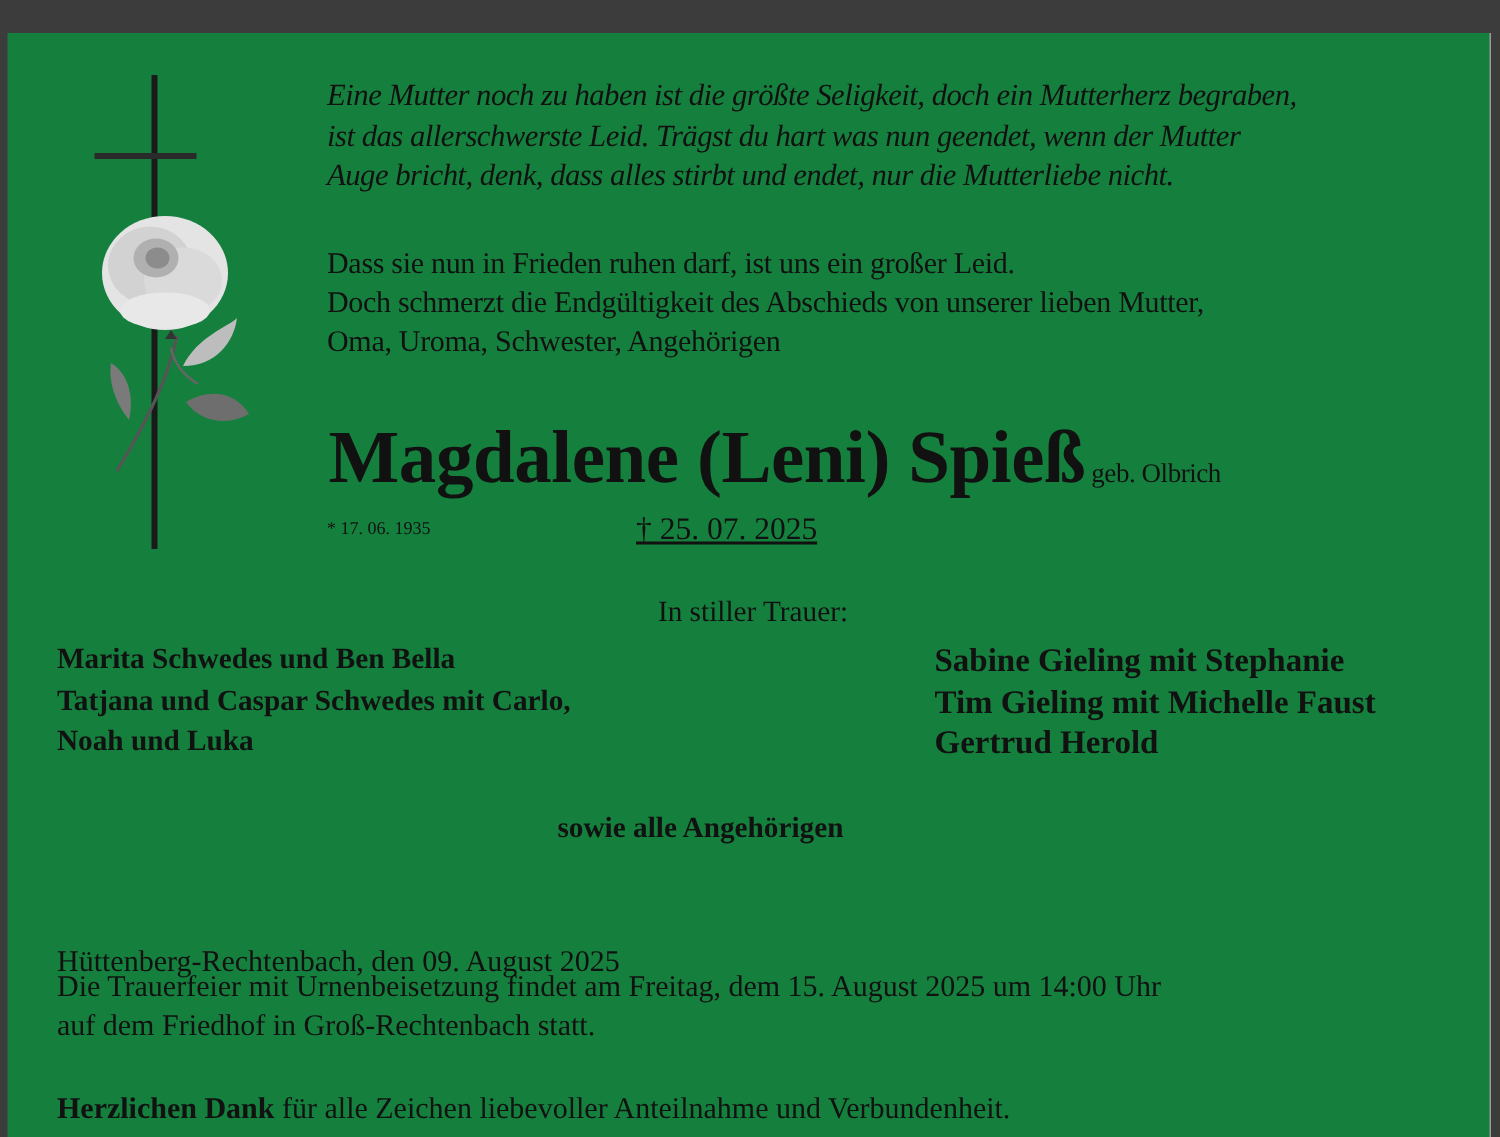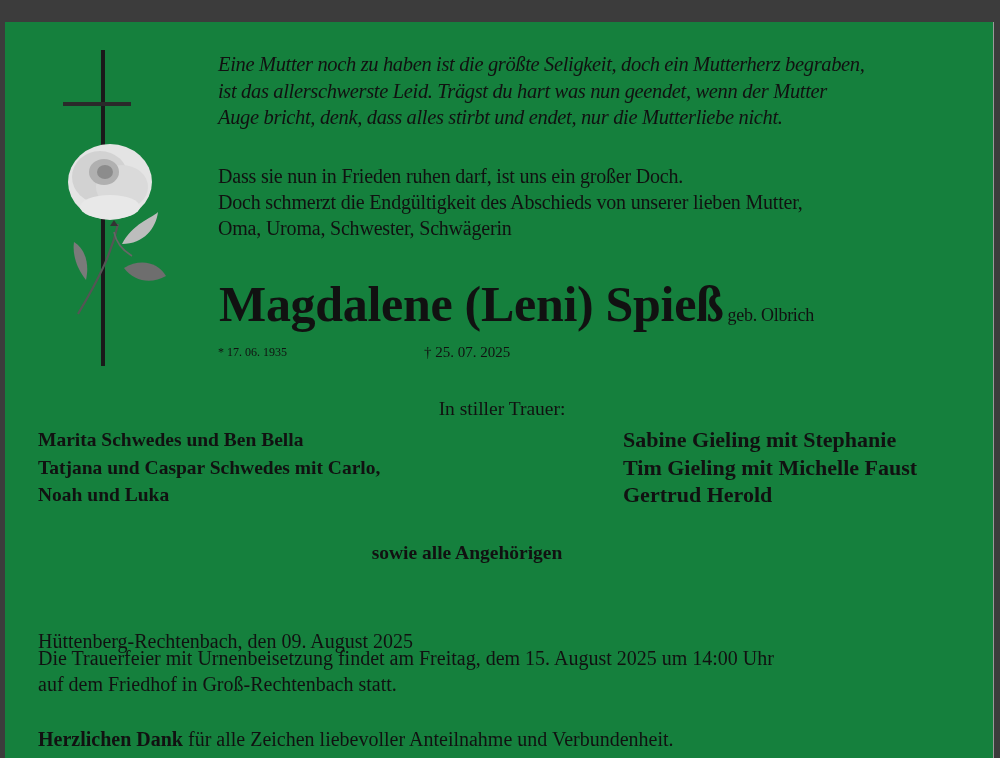--- a/index.html
+++ b/index.html
@@ -40,21 +40,21 @@
     font-size: 20px; line-height: 26px; letter-spacing: -0.2px;
   }
   .name {
     left: 214px; top: 252px;
     font-weight: bold; font-size: 50px; line-height: 60px; letter-spacing: -0.3px;
   }
   .maiden {
     font-weight: normal; font-size: 18px; letter-spacing: -0.3px; margin-left: 4px;
   }
   .birth { left: 213px; top: 318px; font-size: 12px; line-height: 24px; }
-  .death { left: 419px; top: 318px; font-size: 15px; line-height: 24px; }
+  .death { left: 419px; top: 318px; font-size: 21px; line-height: 24px; text-decoration: underline; }
 
   .mourning { left: 0; width: 988px; top: 375px; text-align: center; font-size: 19.5px; line-height: 24px; padding-left: 6px; box-sizing: border-box;}
 
   .mourners-left {
     left: 33px; top: 404px;
     font-weight: bold; font-size: 19.5px; line-height: 27.5px;
   }
   .mourners-right {
     left: 618px; top: 404px;
     font-weight: bold; font-size: 22px; line-height: 27.5px;
@@ -96,23 +96,23 @@
     <path d="M54 88 L58 94 L50 94 Z" fill="#333"></path>
   </svg>
 
   <div class="abs poem">
     <div>Eine Mutter noch zu haben ist die größte Seligkeit, doch ein Mutterherz begraben,</div>
     <div>ist das allerschwerste Leid. Trägst du hart was nun geendet, wenn der Mutter</div>
     <div>Auge bricht, denk, dass alles stirbt und endet, nur die Mutterliebe nicht.</div>
   </div>
 
   <div class="abs intro">
-    <div>Dass sie nun in Frieden ruhen darf, ist uns ein großer Doch.</div>
+    <div>Dass sie nun in Frieden ruhen darf, ist uns ein großer Leid.</div>
     <div>Doch schmerzt die Endgültigkeit des Abschieds von unserer lieben Mutter,</div>
-    <div>Oma, Uroma, Schwester, Schwägerin</div>
+    <div>Oma, Uroma, Schwester, Angehörigen</div>
   </div>
 
   <div class="abs name">
     <span>Magdalene (Leni) Spieß</span><span class="maiden">geb. Olbrich</span>
   </div>
 
   <div class="abs birth">* 17. 06. 1935</div>
   <div class="abs death">† 25. 07. 2025</div>
 
   <div class="abs mourning">In stiller Trauer:</div>

